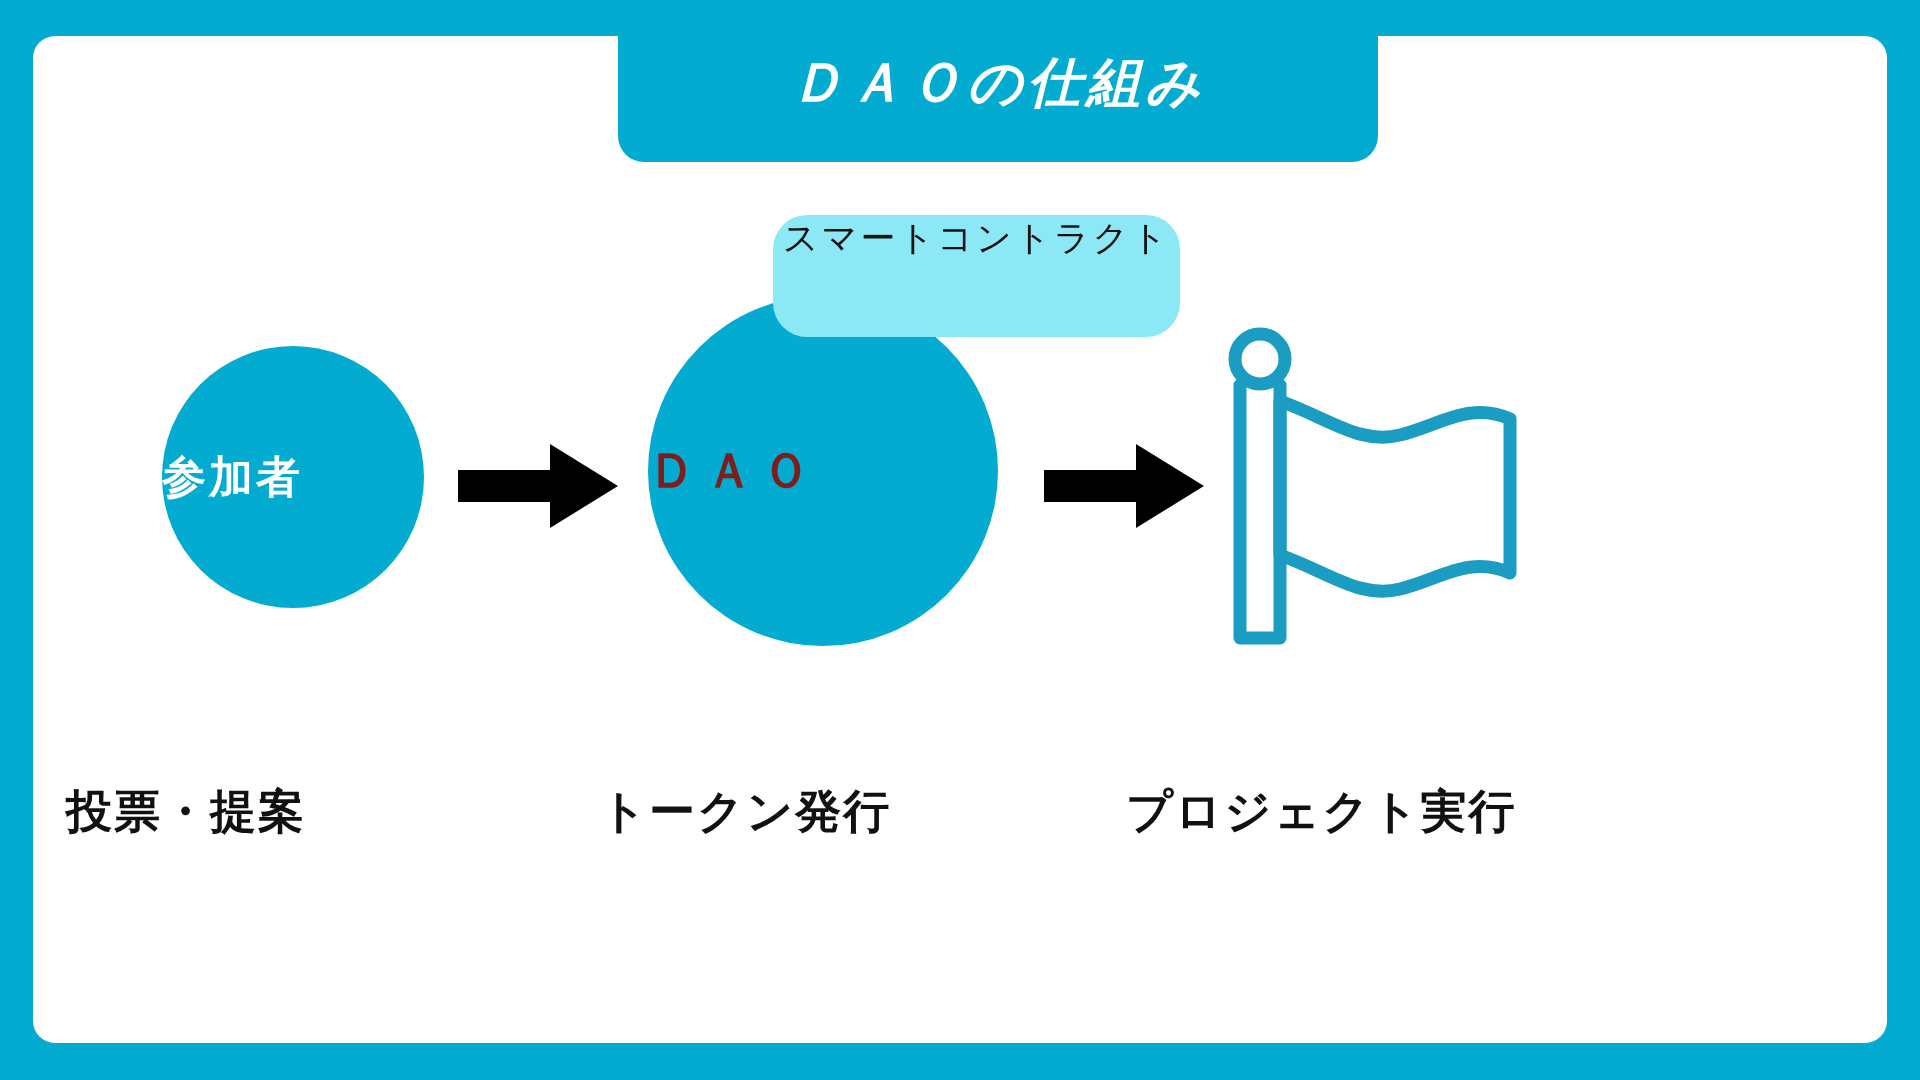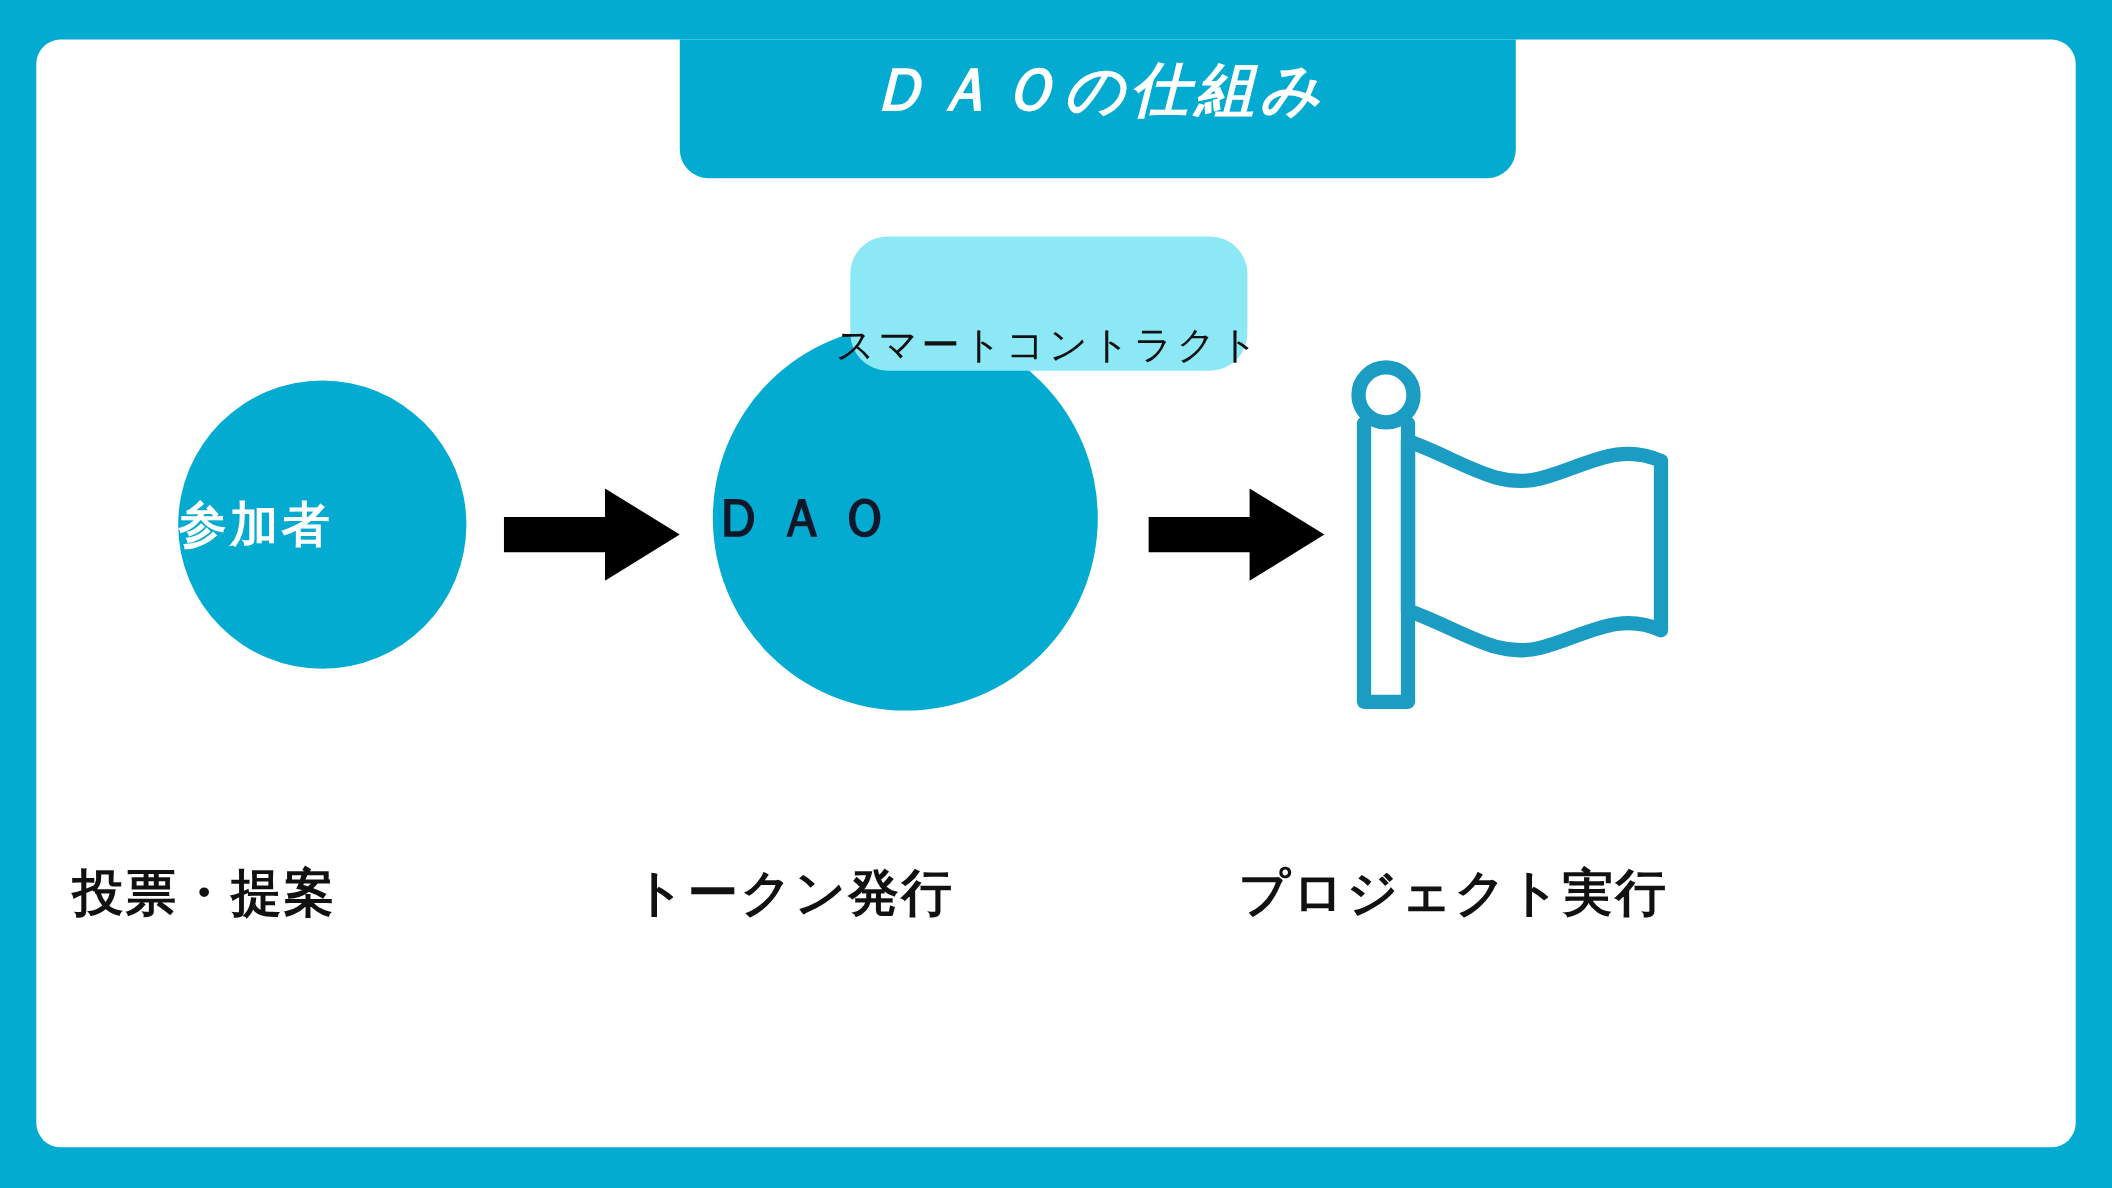--- a/index.html
+++ b/index.html
@@ -60,26 +60,26 @@
     line-height: 1.05;
     white-space: nowrap;
     font-style: italic;
   }
 
   
   #badge {
     position: absolute;
     left: 740px;
     top: 179px;
-    width: 361px;
+    width: 407px;
     height: 122px;
     background: #8ce8f5;
     border-radius: 34px;
     display: flex;
-    align-items: flex-end;
+    align-items: flex-start;
     justify-content: center;
     box-sizing: border-box;
     z-index: 4;
   }
   #badge-text {
     color: #111111;
     font-size: 35px;
     font-weight: 400;
     letter-spacing: 3px;
     white-space: nowrap;
@@ -117,21 +117,21 @@
   }
 
   #circle-dao {
     position: absolute;
     left: 582px;
     top: -40px;
     width: 350px;
     height: 350px;
   }
   #circle-dao .node-label {
-    color: #0f172a;
+    color: #7f1d1d;
     font-size: 48px;
     font-weight: bold;
     letter-spacing: 9px;
     white-space: nowrap;
   }
 
   
   .arrow {
     position: absolute;
     top: 108px;
@@ -158,21 +158,21 @@
     position: absolute;
     top: 0;
     color: #111111;
     font-size: 46px;
     font-weight: bold;
     letter-spacing: 2px;
     white-space: nowrap;
     text-align: left;
   }
   #caption-0 { left: 0px;    width: 560px; }
-  #caption-1 { left: 510px;  width: 560px; font-family: Liberation Serif, serif; }
+  #caption-1 { left: 534px;  width: 560px; font-family: Liberation Serif, serif; }
   #caption-2 { left: 1060px; width: 700px; }
 </style>
 </head>
 <body>
 
 <div id="stage" style="background: rgb(3, 171, 209);">
 
   <div id="card" style="background: rgb(255, 255, 255);">
 
     <div id="title-banner" style="background: rgb(3, 171, 209);">

